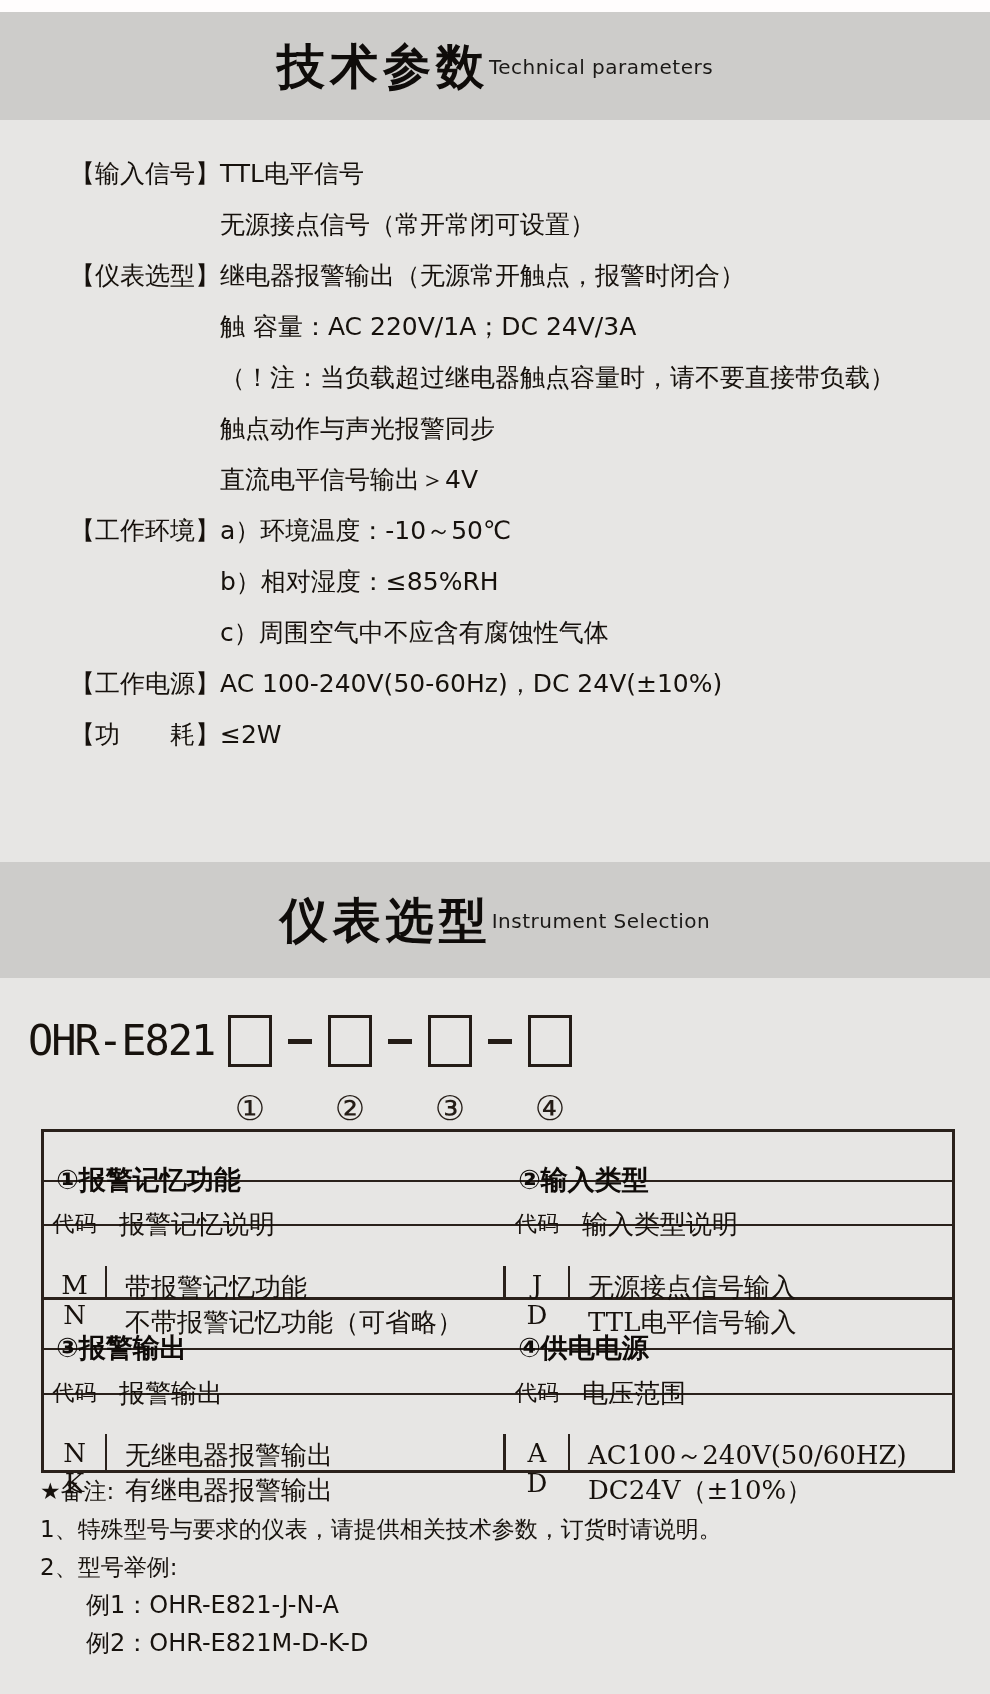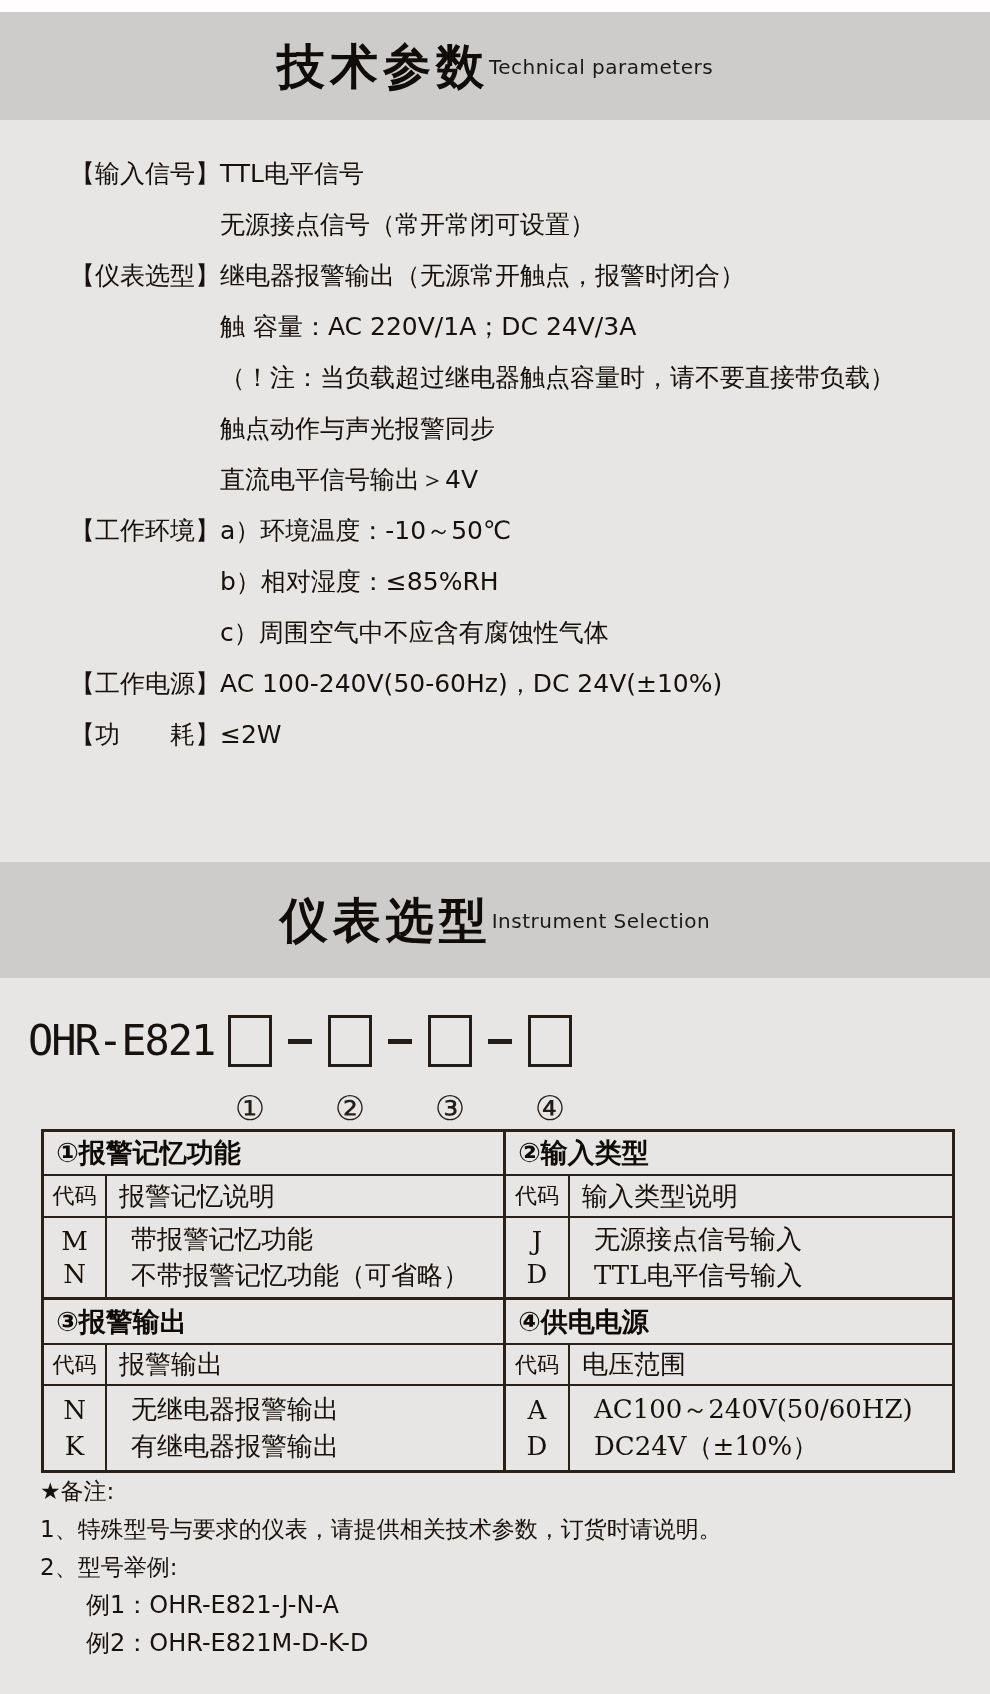--- a/index.html
+++ b/index.html
@@ -44,34 +44,34 @@
   .sel-table{
     position:absolute;left:41px;top:1129px;width:914px;box-sizing:border-box;
     border:3px solid #2a211b;
     display:grid;
     grid-template-columns:63px 399px 64px 382px;
     grid-template-rows:44px 42px 82px 45px 41px 84px;
     font-family:"DejaVu Serif","Liberation Serif",serif;
     color:#17110c;
   }
   .cell{border-right:2px solid #2a211b;border-bottom:2px solid #2a211b;
-        display:flex;align-items:center;box-sizing:border-box;}
+        display:flex;align-items:center;box-sizing:border-box;margin-top:48px;}
   .cell.mid{border-right:3px solid #2a211b;}
   .cell.last-col{border-right:none;}
   .cell.sect-end{border-bottom:3px solid #2a211b;}
   .cell.last-row{border-bottom:none;}
   .title-cell{grid-column:span 2;font-family:"DejaVu Sans","Liberation Sans",sans-serif;
               font-weight:bold;font-size:27px;padding-left:12px;color:#0f0b08;}
   .hdr-code,.code-cell{justify-content:center;font-size:22px;}
   .hdr-desc{padding-left:12px;font-size:26px;}
   .block{flex-direction:column;justify-content:space-evenly;align-items:stretch;
          padding:4px 0;font-size:26px;}
   .block .ln{display:block;}
   .block.codes .ln{text-align:center;}
-  .block.descs .ln{padding-left:24px;}
+  .block.descs .ln{padding-left:18px;}
 
   
   .notes{position:absolute;left:40px;top:1472px;font-size:23px;color:#17120d;}
   .notes .nline{height:38px;line-height:38px;white-space:pre;}
   .notes .example{padding-left:46px;font-size:24px;}
 </style>
 </head>
 <body>
 
 <div class="page">

